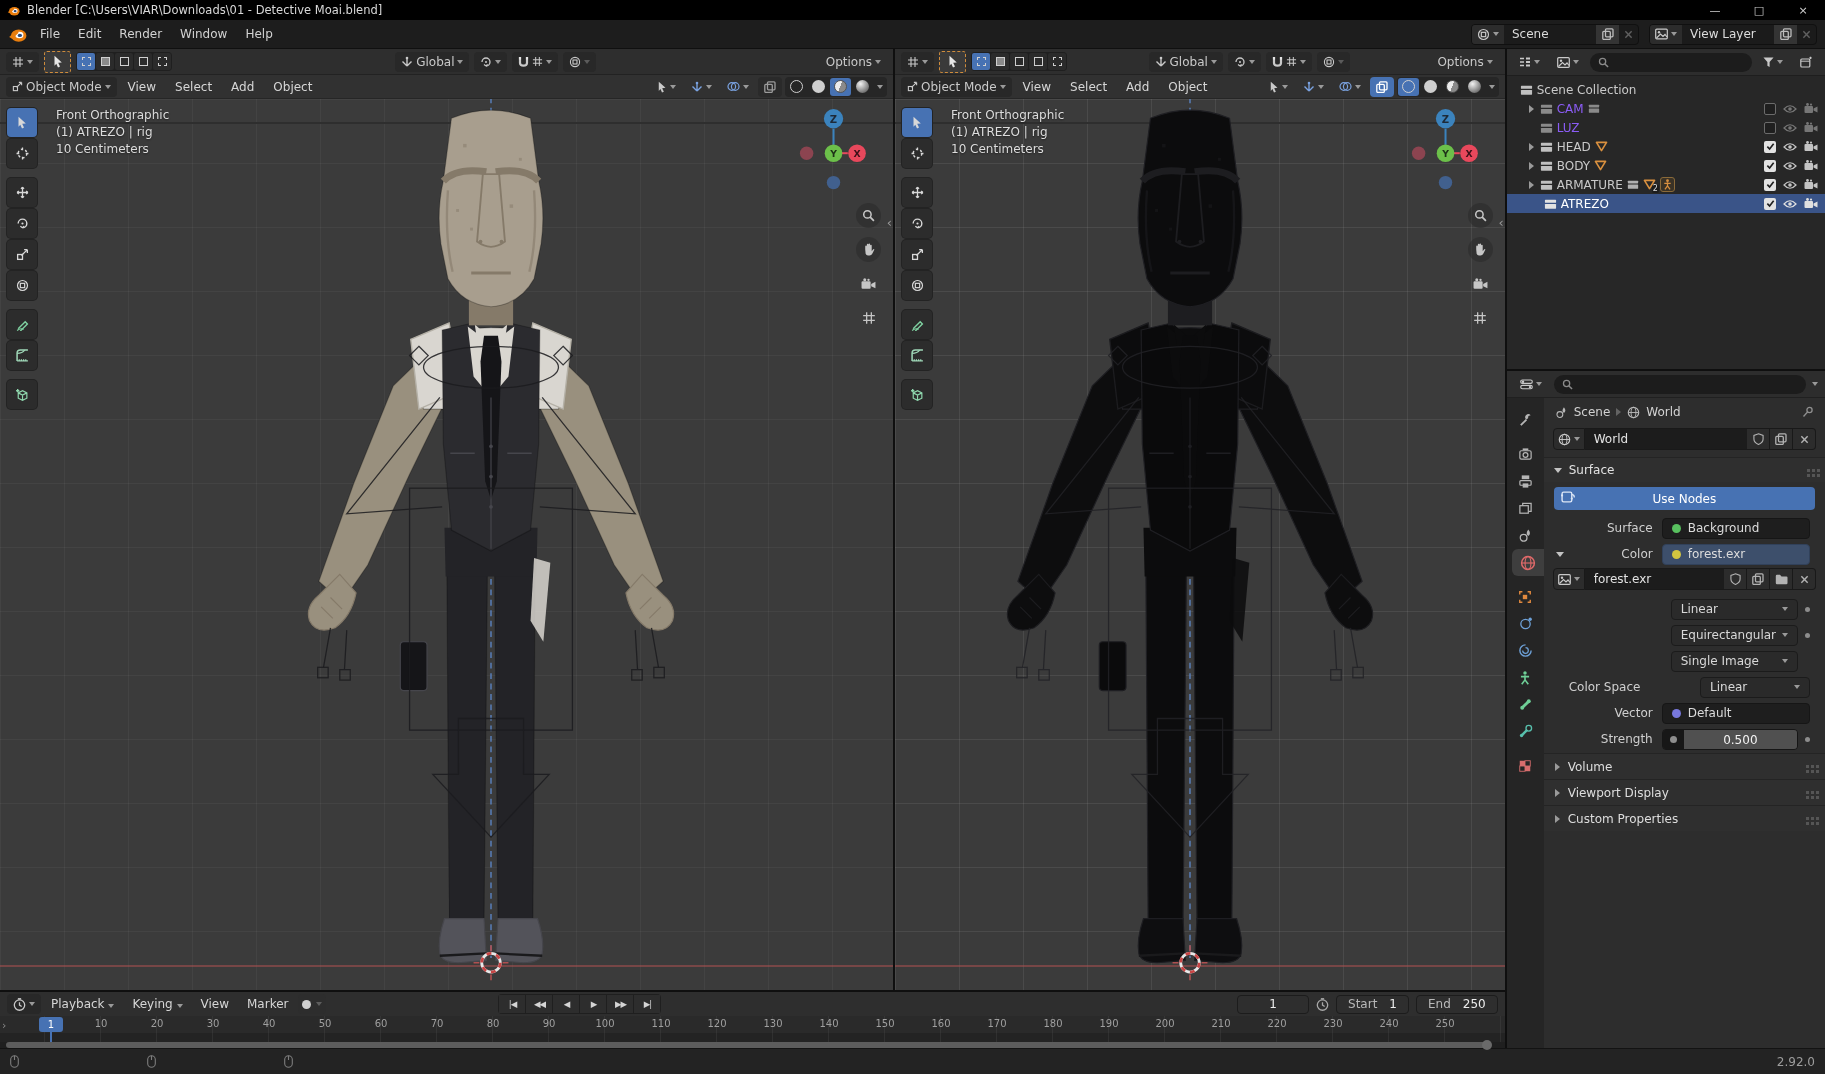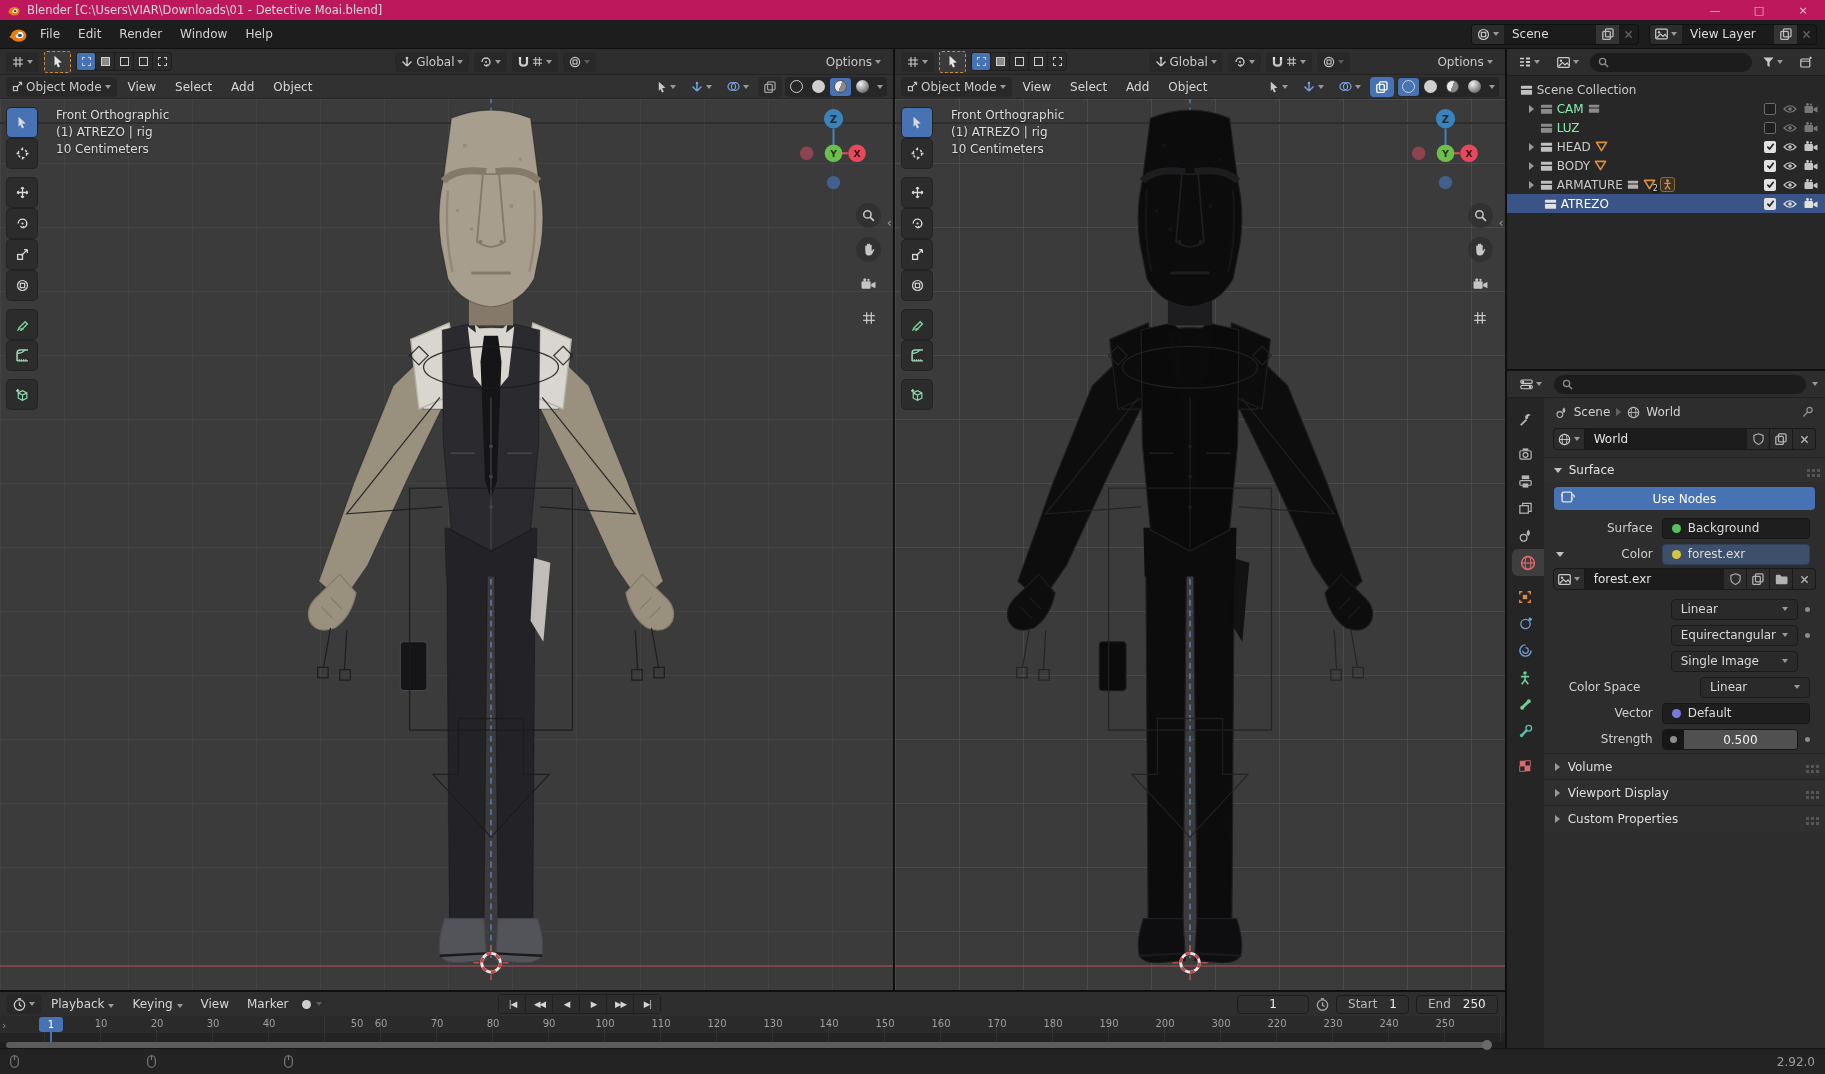--- a/index.html
+++ b/index.html
@@ -4,21 +4,21 @@
 <style>
   *{margin:0;padding:0;box-sizing:border-box;}
   html,body{width:1825px;height:1074px;overflow:hidden;}
   body{background:#1d1d1d;font-family:"DejaVu Sans","Liberation Sans",sans-serif;font-size:12px;color:#d4d4d4;position:relative;}
   svg{display:block;}
   .cv{width:0;height:0;border-left:3.5px solid transparent;border-right:3.5px solid transparent;border-top:4.5px solid #9a9a9a;display:inline-block;flex:none;}
   .tri-r{width:0;height:0;border-top:4px solid transparent;border-bottom:4px solid transparent;border-left:5px solid #9a9a9a;display:inline-block;flex:none;}
   .tri-d{width:0;height:0;border-left:4px solid transparent;border-right:4px solid transparent;border-top:5px solid #c3c3c3;display:inline-block;flex:none;}
 
   
-  .titlebar{height:20px;background:#be185d;display:flex;align-items:center;padding-left:7px;gap:7px;color:#d8d8d8;font-size:11.5px;}
+  .titlebar{height:20px;background:#000000;display:flex;align-items:center;padding-left:7px;gap:7px;color:#d8d8d8;font-size:11.5px;}
   .blender-logo{width:13px;height:13px;flex:none;}
   .win-btns{margin-left:auto;display:flex;height:100%;}
   .win-btn{width:44px;display:flex;align-items:center;justify-content:center;color:#d0d0d0;font-size:11px;}
 
   
   .topbar{height:29px;background:#1d1d1d;display:flex;align-items:center;padding:0 8px;border-bottom:1px solid #101010;}
   .tb-logo{width:19px;height:19px;margin-right:4px;}
   .menu-item{padding:0 9px;height:21px;line-height:21px;border-radius:4px;color:#d2d2d2;}
   .tabs{display:flex;margin-left:14px;align-items:center;gap:2px;}
   .tab{padding:4px 13px 5px;color:#9b9b9b;border-radius:4px;white-space:nowrap;}
@@ -89,21 +89,21 @@
   .vp.rightvp .char{left:74px;}
   .vp.wire .char{--head:#0c0c0d;--head-sh:#1d1d20;--stone:#0d0d0e;--shirt:#0c0c0d;--shirt-sh:#1c1c1f;--vest:#0a0a0b;--vest-hl:#1e1e22;--tie:#0b0b0c;--pants:#0c0c0d;--shoe:#0e0e10;--line:#222226;--edge:#1f1f23;}
 
   
   .right-col{flex:1;display:flex;flex-direction:column;background:#2d2d2d;border-left:2px solid #0f0f0f;}
   .outliner{height:322px;display:flex;flex-direction:column;background:#272727;border-bottom:2px solid #0f0f0f;}
   .ol-header{height:27px;background:#2d2d2d;display:flex;align-items:center;padding:0 6px;gap:5px;border-bottom:1px solid #1e1e1e;}
   .searchbox{flex:1;height:19px;background:#1c1c1c;border-radius:10px;display:flex;align-items:center;padding:0 8px;gap:5px;color:#8a8a8a;}
   .ol-body{flex:1;padding-top:4px;}
   .ol-row{height:19px;display:flex;align-items:center;gap:4px;color:#c9c9c9;padding-right:7px;}
-  .ol-row.dimrow{color:#86efac;}
+  .ol-row.dimrow{color:#8b5cf6;}
   .ol-row.sel{background:#3a5488;color:#fff;}
   .ind0{} .ind1{padding-left:20px;} .ind2{padding-left:37px;}
   .ol-arrow{width:9px;display:flex;justify-content:center;}
   .ol-right{margin-left:auto;display:flex;gap:7px;align-items:center;}
   .cb{width:12px;height:12px;border-radius:2px;background:#e2e2e2;display:flex;align-items:center;justify-content:center;flex:none;}
   .cb.un{background:#1f1f1f;border:1px solid #6b6b6b;}
   .orange{color:#d9903f;}
   .arm-badge{position:relative;display:flex;}
   .arm-badge .sub{position:absolute;right:-3px;bottom:-3px;font-size:8px;color:#ddd;background:#1c1c1c;border-radius:2px;padding:0 1px;line-height:8px;}
   .arm-box{border:1px solid #8a6a3a;background:#3a3226;border-radius:3px;padding:1px;display:flex;}
@@ -932,37 +932,37 @@
             </span>
     </span>
   </div>
   <div class="tl-mid">
     <div class="tl-ruler" id="ruler-labels">
       <span class="panel-toggle">›</span>
     <span class="rl" style="left: 101px;">10</span>
             <span class="rl" style="left: 157px;">20</span>
             <span class="rl" style="left: 213px;">30</span>
             <span class="rl" style="left: 269px;">40</span>
-            <span class="rl" style="left: 325px; margin-left: 32px;">50</span>
+            <span class="rl" style="left: 325px;">50</span>
             <span class="rl" style="left: 381px;">60</span>
             <span class="rl" style="left: 437px;">70</span>
             <span class="rl" style="left: 493px;">80</span>
             <span class="rl" style="left: 549px;">90</span>
             <span class="rl" style="left: 605px;">100</span>
             <span class="rl" style="left: 661px;">110</span>
             <span class="rl" style="left: 717px;">120</span>
             <span class="rl" style="left: 773px;">130</span>
             <span class="rl" style="left: 829px;">140</span>
             <span class="rl" style="left: 885px;">150</span>
             <span class="rl" style="left: 941px;">160</span>
             <span class="rl" style="left: 997px;">170</span>
             <span class="rl" style="left: 1053px;">180</span>
             <span class="rl" style="left: 1109px;">190</span>
             <span class="rl" style="left: 1165px;">200</span>
-            <span class="rl" style="left: 1221px;">300</span>
+            <span class="rl" style="left: 1221px;">210</span>
             <span class="rl" style="left: 1277px;">220</span>
             <span class="rl" style="left: 1333px;">230</span>
             <span class="rl" style="left: 1389px;">240</span>
             <span class="rl" style="left: 1445px;">250</span>
           </div>
     <div class="tl-ticks"></div>
     <span class="playhead-badge">1</span>
     <span class="playhead-line"></span>
   </div>
   <div class="tl-scroll">

